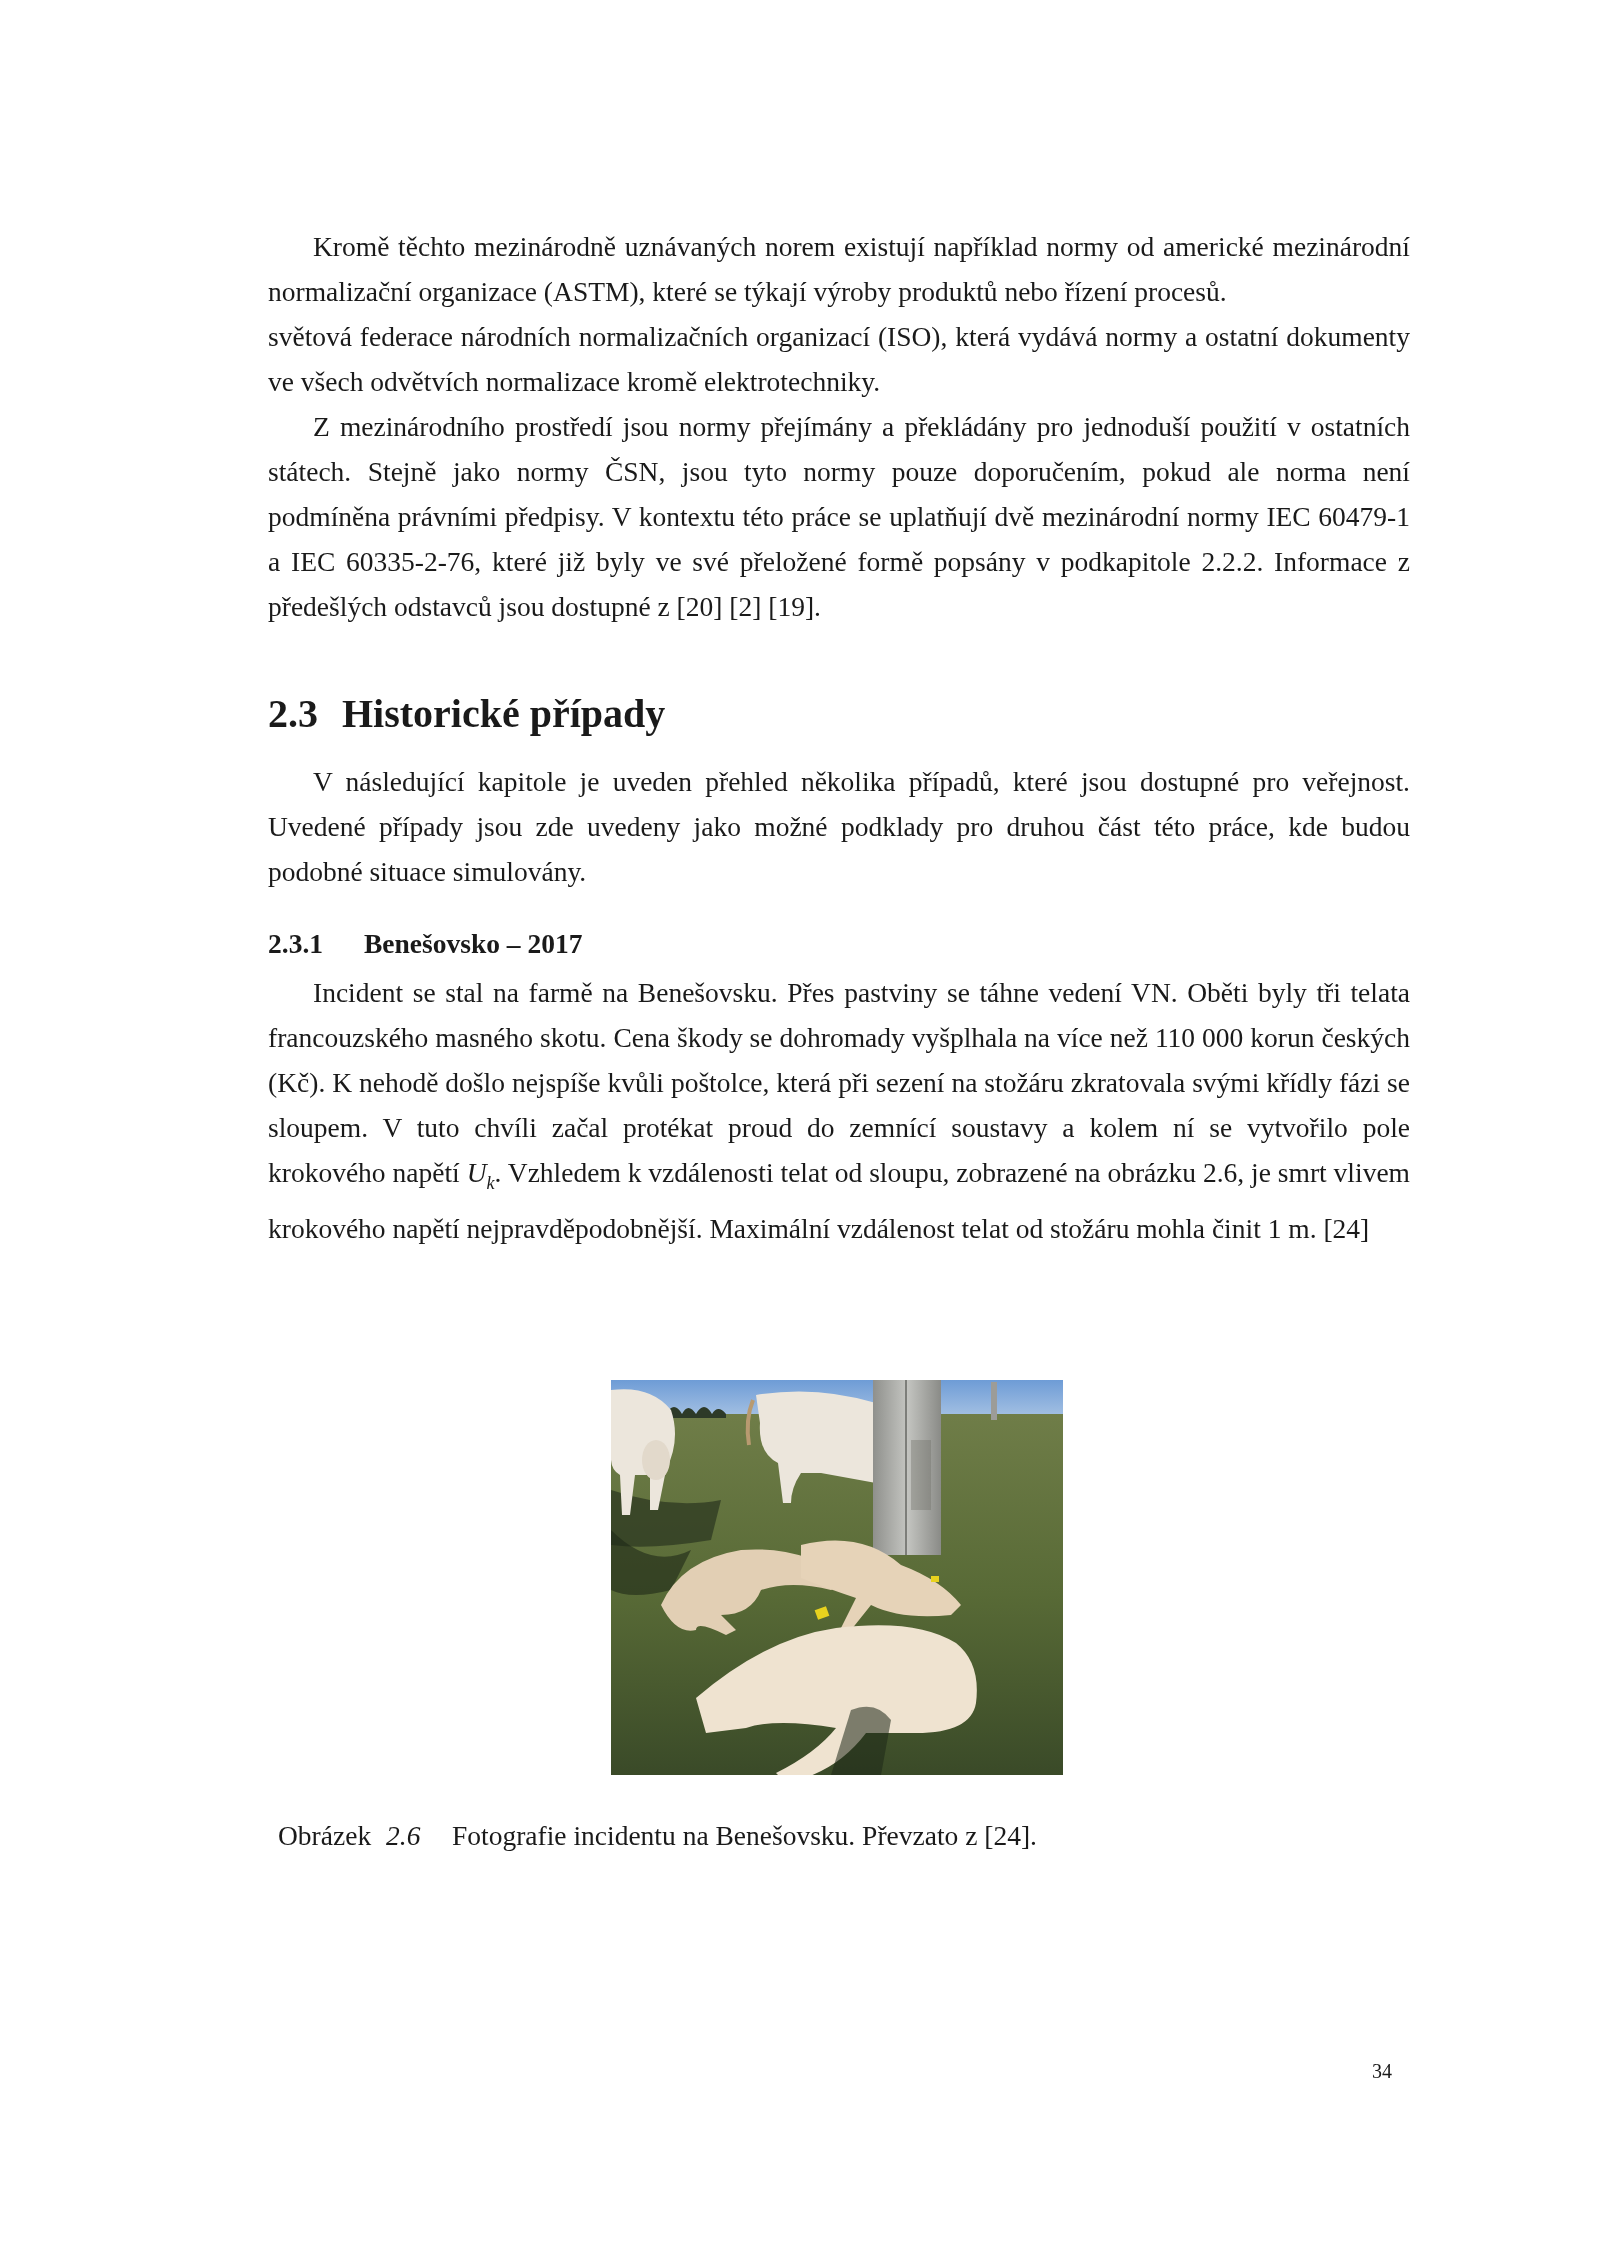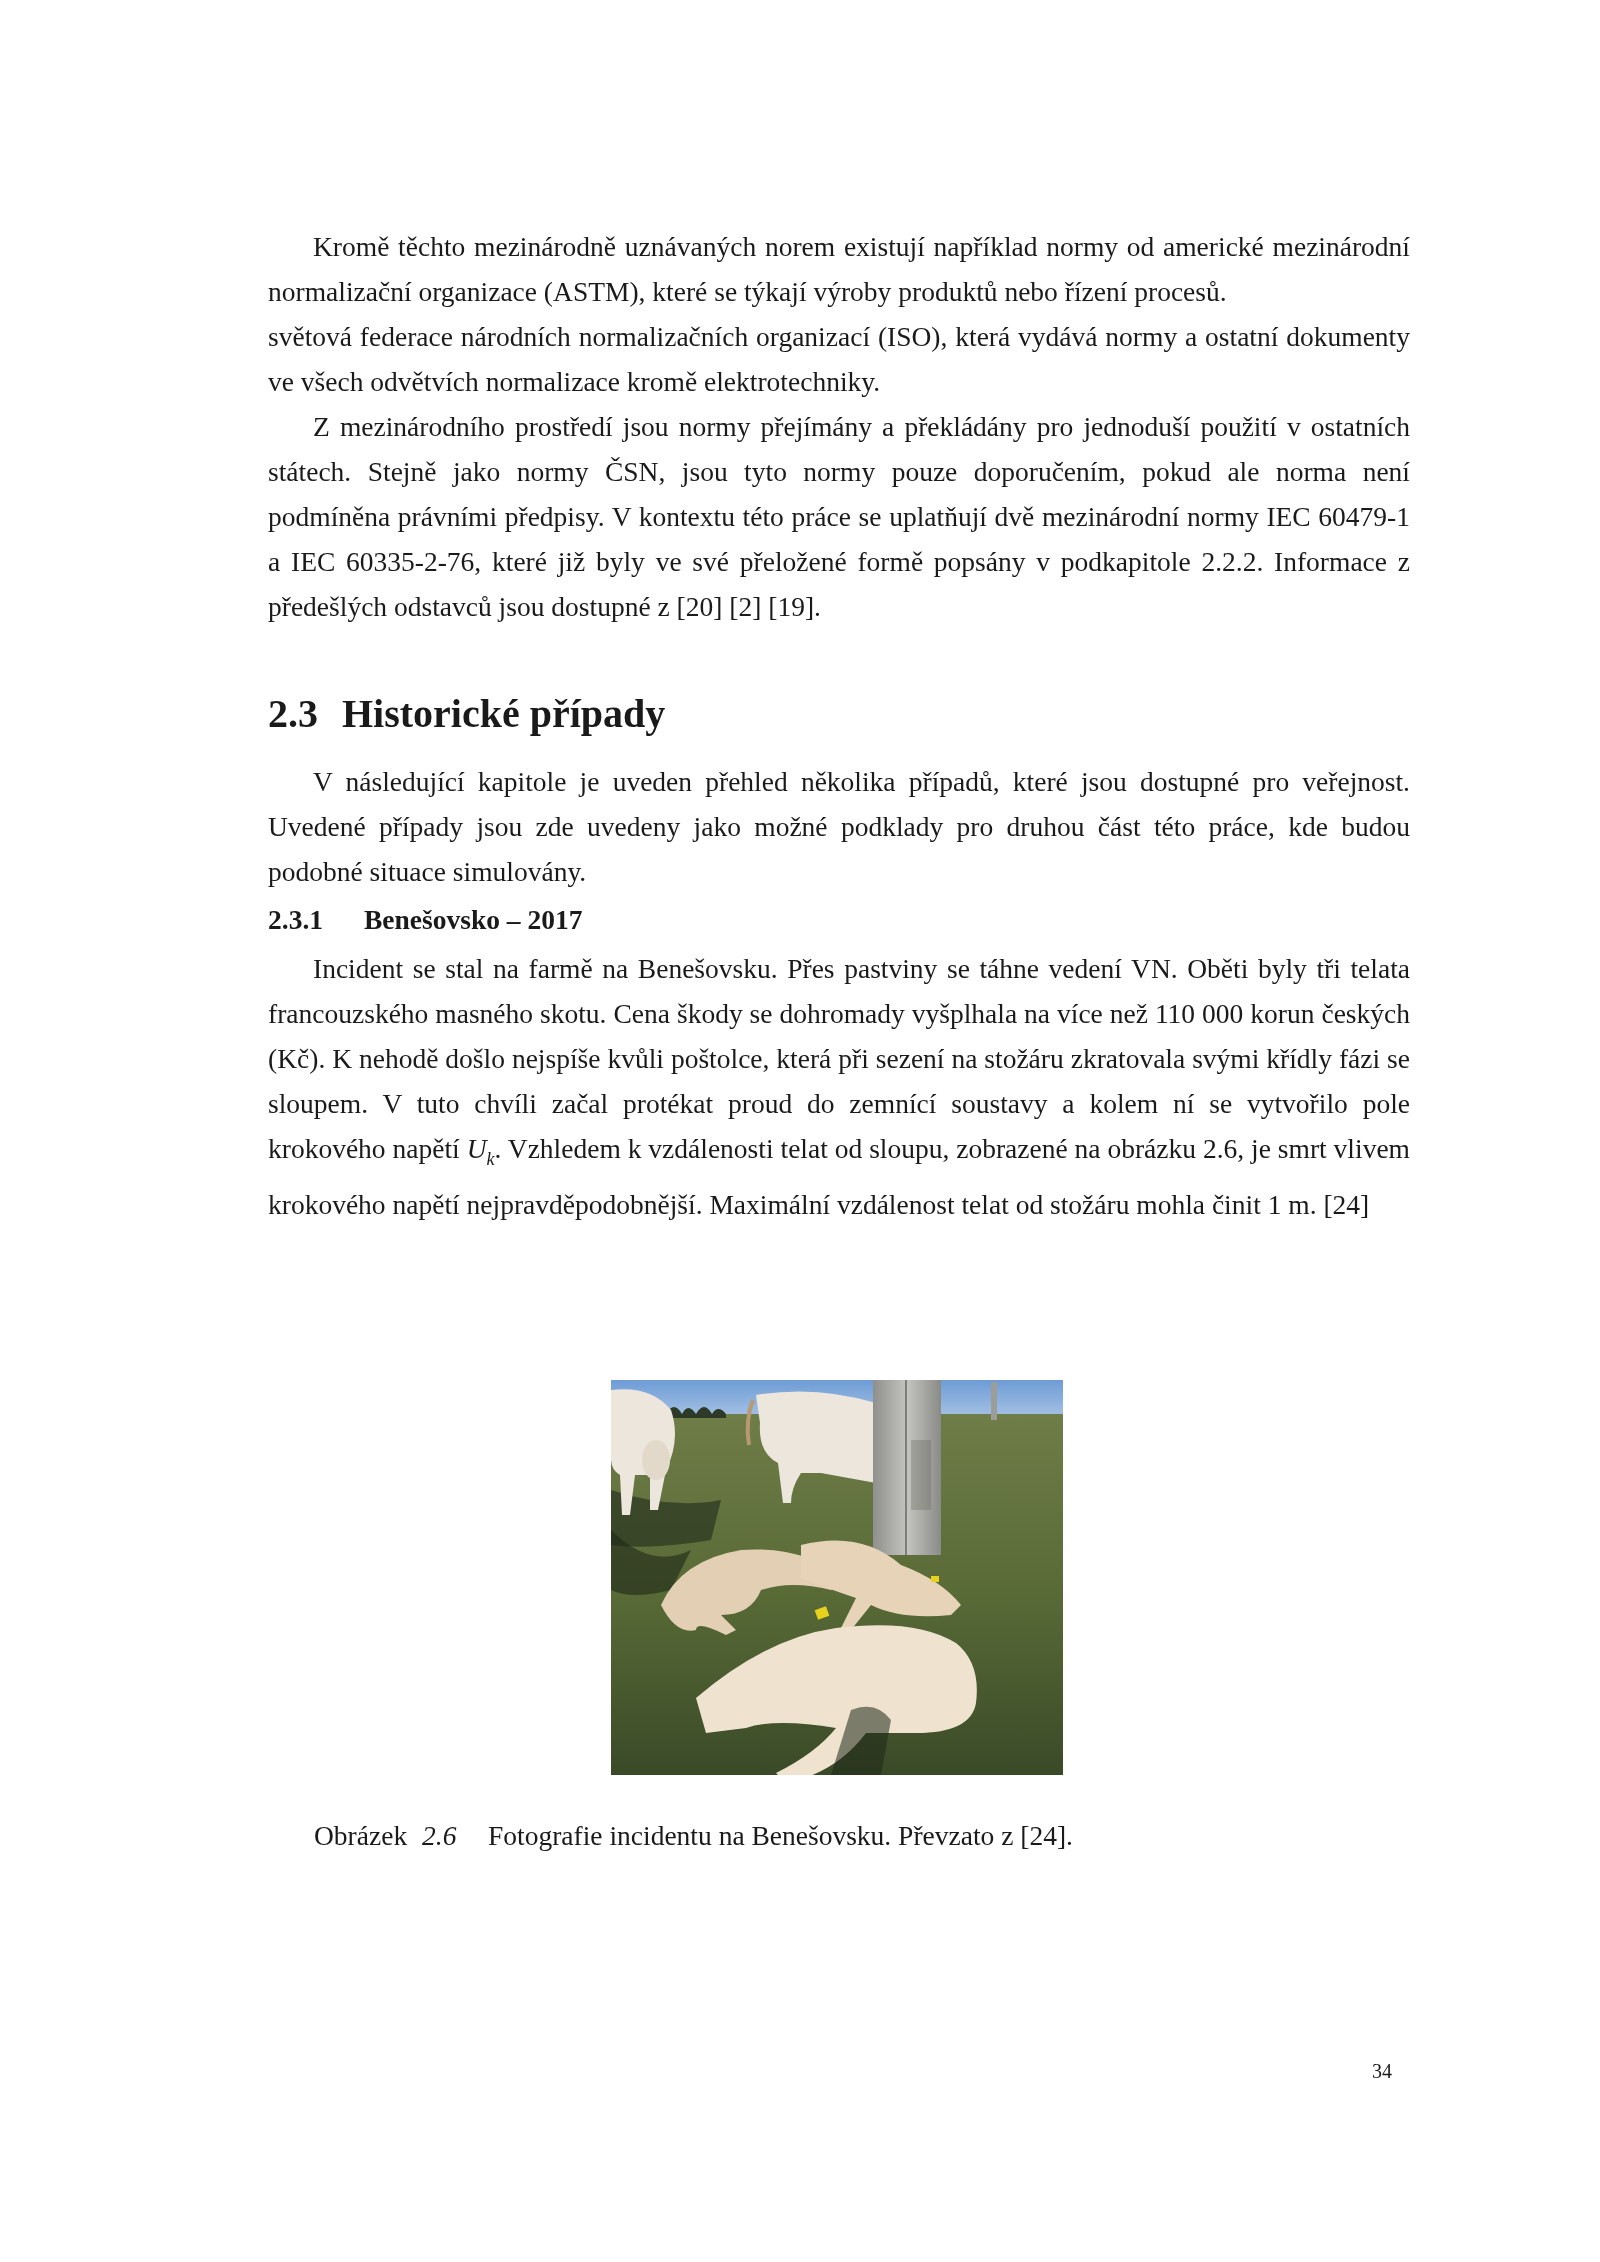--- a/index.html
+++ b/index.html
@@ -9,38 +9,38 @@
   p.body { margin:0; font-size:27.5px; line-height:45px; text-align:justify; text-align-last:left; }
   p.indent { text-indent:45px; }
   h2.section { margin:0; font-size:40px; font-weight:bold; line-height:50px; }
   h2.section .num { display:inline-block; width:74px; }
   h3.subsection { margin:0; font-size:27.5px; font-weight:bold; line-height:40px; }
   h3.subsection .num { display:inline-block; width:96px; }
   .math { font-style:italic; }
   .math sub { font-size:18px; }
   .figure { position:absolute; left:611px; top:1380px; width:452px; height:395px; overflow:hidden; }
   .caption { position:absolute; left:278px; top:1818px; font-size:27.5px; line-height:36px; white-space:pre; }
-  .caption .lbl { display:inline-block; width:108px;margin-left:36px; }
+  .caption .lbl { display:inline-block; width:108px; }
   .caption .fnum { display:inline-block; width:66px;font-style:italic; }
   .page-number { position:absolute; left:1372px; top:2060px; font-size:20px;text-align:center; }
 </style>
 </head>
 <body>
 
 <div class="page">
   <p class="body indent">Kromě těchto mezinárodně uznávaných norem existují například normy od americké mezinárodní normalizační organizace (ASTM), které se týkají výroby produktů nebo řízení procesů.</p>
   <p class="body">světová federace národních normalizačních organizací (ISO), která vydává normy a ostatní dokumenty ve všech odvětvích normalizace kromě elektrotechniky.</p>
   <p class="body indent">Z mezinárodního prostředí jsou normy přejímány a překládány pro jednoduší použití v ostatních státech. Stejně jako normy ČSN, jsou tyto normy pouze doporučením, pokud ale norma není podmíněna právními předpisy. V kontextu této práce se uplatňují dvě mezinárodní normy IEC 60479-1 a IEC 60335-2-76, které již byly ve své přeložené formě popsány v podkapitole 2.2.2. Informace z předešlých odstavců jsou dostupné z [20] [2] [19].</p>
 
   <h2 class="section" style="margin-top:60px;">
     <span class="num">2.3</span><span>Historické případy</span>
   </h2>
   <p class="body indent" style="margin-top:20px;">V následující kapitole je uveden přehled několika případů, které jsou dostupné pro veřejnost. Uvedené případy jsou zde uvedeny jako možné podklady pro druhou část této práce, kde budou podobné situace simulovány.</p>
 
-  <h3 class="subsection" style="margin-top:6px;">
+  <h3 class="subsection" style="margin-top:30px;">
     <span class="num">2.3.1</span><span>Benešovsko – 2017</span>
   </h3>
   <p class="body indent" style="margin-top:6px;"><span>Incident se stal na farmě na Benešovsku. Přes pastviny se táhne vedení VN. Oběti byly tři telata francouzského masného skotu. Cena škody se dohromady vyšplhala na více než 110 000 korun českých (Kč). K nehodě došlo nejspíše kvůli poštolce, která při sezení na stožáru zkratovala svými křídly fázi se sloupem. V tuto chvíli začal protékat proud do zemnící soustavy a kolem ní se vytvořilo pole krokového napětí </span><span class="math"><span>U</span><sub>k</sub></span><span>. Vzhledem k vzdálenosti telat od sloupu, zobrazené na obrázku 2.6, je smrt vlivem krokového napětí nejpravděpodobnější. Maximální vzdálenost telat od stožáru mohla činit 1 m. [24]</span></p>
 </div>
 
 <div class="figure">
   <svg width="452" height="395" viewBox="0 0 452 395" xmlns="http://www.w3.org/2000/svg">
     <defs>
       <linearGradient id="sky" x1="0" y1="0" x2="0" y2="1">
         <stop offset="0" stop-color="#6e9cd6"></stop>

